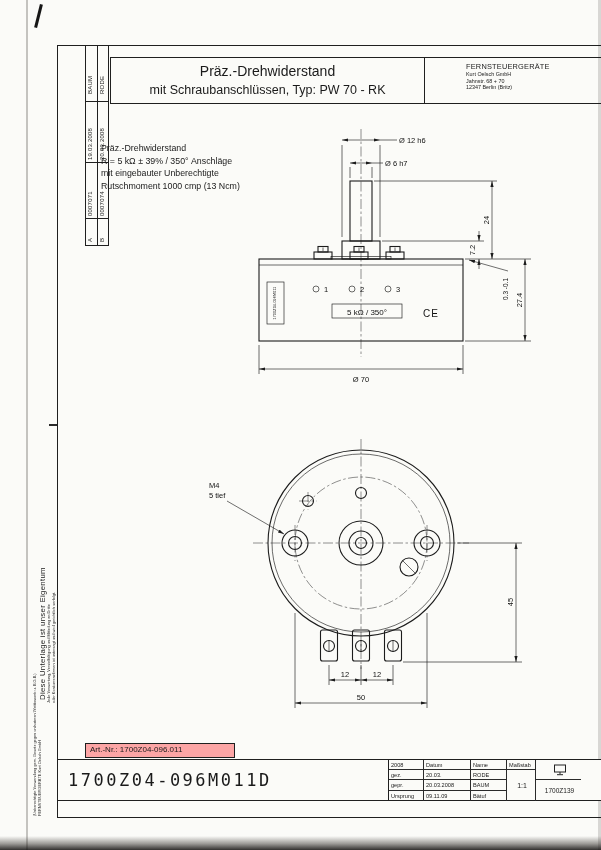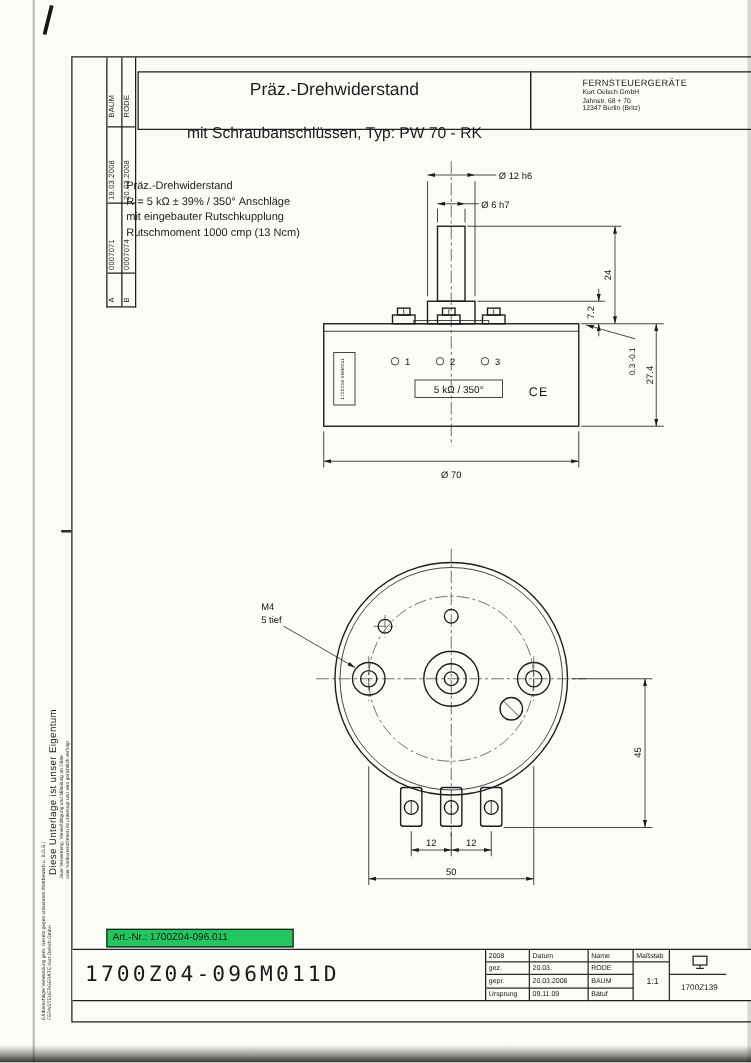--- a/index.html
+++ b/index.html
@@ -33,21 +33,21 @@
     border-left:1.2px solid #1f1f1f;border-right:1.2px solid #1f1f1f;border-bottom:1.2px solid #1f1f1f;}
   .revmid{position:absolute;left:11px;top:0;width:1px;height:100%;background:#1f1f1f;}
   .revsep{position:absolute;left:0;width:100%;height:1px;background:#1f1f1f;}
   .rv{position:absolute;transform:rotate(-90deg);transform-origin:0 0;font-size:6px;
     letter-spacing:.2px;white-space:nowrap;}
 
   
   .titlebox{position:absolute;left:52px;top:11px;width:315px;height:47px;box-sizing:border-box;
     border:1.4px solid #1f1f1f;text-align:center;background:transparent;}
   .title1{font-size:14px;margin-top:5px;}
-  .title2{font-size:12.5px;margin-top:20px;}
+  .title2{font-size:12.5px;margin-top:4px;}
   .companybox{position:absolute;left:366px;top:11px;right:0;height:47px;box-sizing:border-box;
     border:1.4px solid #1f1f1f;border-right:none;display:flex;}
   .co-text{flex:1;padding:4px 0 0 7px;margin-left:34px;}
   .co-name{font-size:7.4px;letter-spacing:.2px;}
   .co-line{font-size:5.4px;line-height:6.6px;}
   .co-logo{width:36px;margin:8px 4px 0 0;}
 
   
   .spec{position:absolute;left:43px;top:96px;font-size:8.8px;line-height:12.6px;white-space:nowrap;}
 
@@ -58,21 +58,21 @@
   .cl{fill:none;stroke:#333;stroke-width:.55;stroke-dasharray:10 2.5 2.5 2.5;}
   .dimln{fill:none;stroke:#222;stroke-width:.65;}
   text{font-family:"Liberation Sans",sans-serif;font-size:7.5px;fill:#111;}
   .t-small{font-size:6.5px;}
   .t-plate{font-size:3.6px;letter-spacing:.2px;}
   .t-ce{font-size:10px;letter-spacing:1px;}
   .t-val{font-size:8px;}
 
   
   .artnr{position:absolute;left:27px;top:697px;width:150px;height:15px;box-sizing:border-box;
-    border:1.1px solid #1f1f1f;font-size:8px;line-height:12px;padding-left:4px;background:#22c55e;}
+    border:1.1px solid #1f1f1f;font-size:8px;line-height:12px;padding-left:4px;background:#fca5a5;}
   .bottomblock{position:absolute;left:0;top:713px;width:100%;height:42px;box-sizing:border-box;
     border-top:1.5px solid #1f1f1f;border-bottom:1.5px solid #1f1f1f;display:flex;background:#fbfbf8;}
   .partnum{width:331px;box-sizing:border-box;border-right:1.3px solid #1f1f1f;display:flex;
     align-items:center;padding-left:10px;font-family:"DejaVu Sans Mono",monospace;
     font-size:17px;letter-spacing:2.5px;}
   .ftable{width:192px;display:grid;grid-template-columns:35px 47px 36px 29px 45px;
     grid-template-rows:10.2px 10.2px 10.2px 10.2px;font-size:5.6px;}
   .ftable>div{box-sizing:border-box;border-right:1px solid #2a2a2a;border-bottom:1px solid #2a2a2a;
     display:flex;align-items:center;padding-left:2px;overflow:hidden;}
   .ftable>div.noR{border-right:none;}
@@ -132,21 +132,21 @@
     <svg class="co-logo" viewBox="0 0 36 30">
       <circle cx="13" cy="12" r="10" fill="none" stroke="#1c1c1c" stroke-width="1"></circle>
       <rect x="9" y="13.5" width="24" height="11" fill="#fbfbf8" stroke="#1c1c1c" stroke-width="1"></rect>
       <text x="21" y="22.5" text-anchor="middle" style="font-size:8px;font-weight:bold">FSG</text>
     </svg>
   </div>
 
   <div class="spec">
     <div>Präz.-Drehwiderstand</div>
     <div>R = 5 kΩ ± 39% / 350° Anschläge</div>
-    <div>mit eingebauter Rutschkupplung</div>
+    <div>mit eingebauter Unberechtigte</div>
     <div>Rutschmoment 1000 cmp (13 Ncm)</div>
   </div>
 
   <svg class="draw" viewBox="57 105 523 650">
     <defs>
       <marker id="arr" markerWidth="10" markerHeight="8" refX="9.3" refY="3" orient="auto-start-reverse">
         <path d="M0,0.5 L9.3,3 L0,5.5 Z" fill="#1c1c1c"></path>
       </marker>
     </defs>
 

